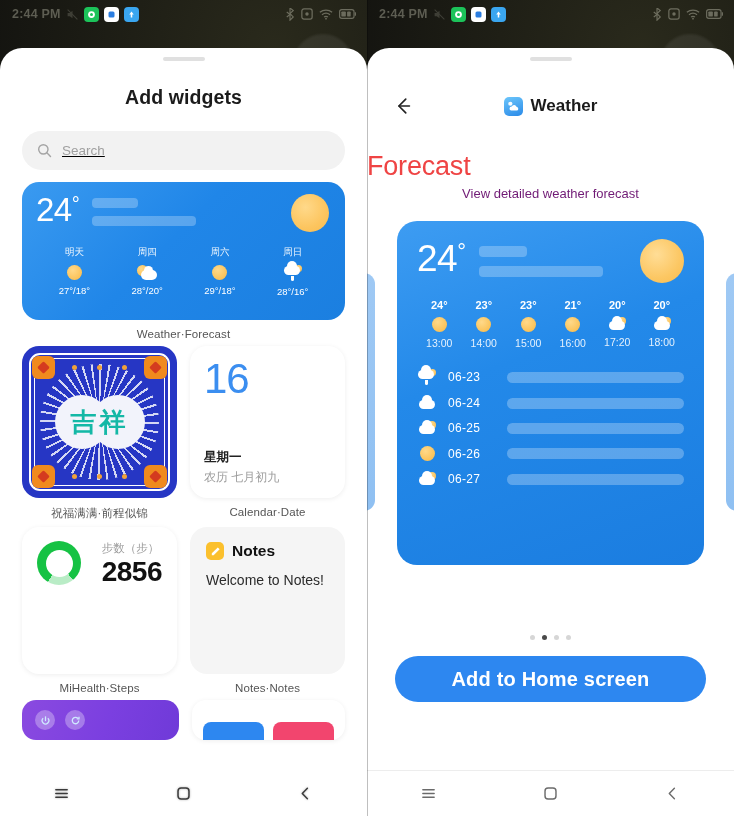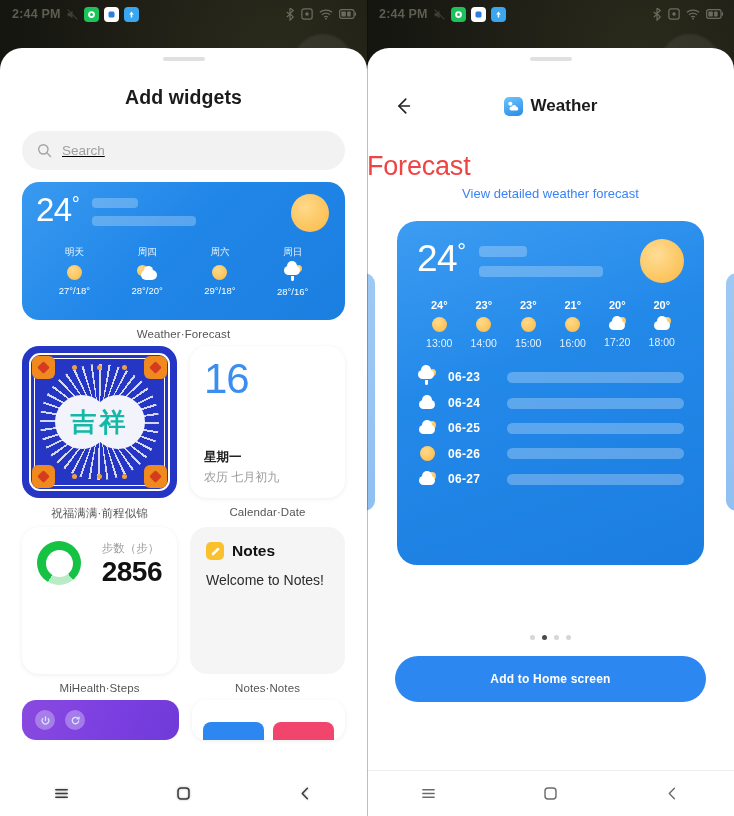--- a/index.html
+++ b/index.html
@@ -206,21 +206,21 @@
   
   .rhead { position: relative; height: 58px; margin-top: 16px; display: flex; align-items: center; }
   .back-btn { position: absolute; left: 22px; width: 28px; height: 28px; display: flex; align-items: center; justify-content: center; }
   .back-btn svg { display: block; }
   .rhead-center { width: 100%; display: flex; align-items: center; justify-content: center; gap: 8px; }
   .app-ic { width: 19px; height: 19px; border-radius: 5px; background: linear-gradient(160deg,#6cc6fb,#2a8ae8); display:flex;align-items:center;justify-content:center; flex: none; }
   .app-ic svg { display: block; }
   .rhead-title { font-size: 17px; font-weight: 700; color: #1b1b1b; }
 
   .r-title { text-align: left; font-size: 27px; color: #ef4444; font-weight: 400; margin-top: 16px; letter-spacing: -.2px; }
-  .r-sub { text-align: center; font-size: 13px; color: #3b82f6; margin-top: 4px; }
+  .r-sub { text-align: center; font-size: 13px; color: #701a75; margin-top: 4px; }
 
   .carousel { position: relative; margin-top: 20px; height: 344px; }
   .peek {
     position: absolute; top: 52px; width: 22px; height: 238px;
     border-radius: 12px;
     background: linear-gradient(180deg,#9fc9f4,#8fc0f2);
   }
   .peek.left { left: -14px; }
   .peek.right { right: -14px; }
 
@@ -243,32 +243,32 @@
   .pv-hours { display: flex; justify-content: space-between; margin-top: 22px; }
   .pv-hour { text-align: center; flex: 1; }
   .pv-h-temp { font-size: 11px; color: #fff; font-weight: 700; }
   .pv-h-ic { margin: 6px auto 5px; }
   .pv-h-time { font-size: 10.5px; color: rgba(255,255,255,.88); }
 
   .pv-days { margin-top: 20px; }
   .pv-day { display: flex; align-items: center; gap: 11px; margin-bottom: 11px; }
   .pv-day:last-child { margin-bottom: 0; }
   .pv-d-ic { flex: none; width: 20px; display: flex; justify-content: center; }
-  .pv-d-date { font-size: 12px; color: #fff; font-weight: 700; letter-spacing: .3px; width: 48px; flex: none; }
+  .pv-d-date { font-size: 12px; color: #fff; font-weight: 400; letter-spacing: .3px; width: 48px; flex: none; }
   .pv-d-bar { flex: 1; height: 11px; border-radius: 6px; background: rgba(255,255,255,.27); }
 
   .dots { display: flex; justify-content: center; gap: 7px; margin-top: 70px; }
   .dots i { width: 5px; height: 5px; border-radius: 50%; background: #d6d6d6; display: block; }
   .dots i.on { background: #4a4a4a; }
 
   .cta-wrap { padding: 0 28px; margin-top: 16px; }
   .cta {
     height: 46px; border-radius: 24px; background: #2d87f0;
     display: flex; align-items: center; justify-content: center;
-    color: #fff; font-size: 12px; font-weight: 700; letter-spacing: .2px;
+    color: #fff; font-size: 20px; font-weight: 700; letter-spacing: .2px;
   }
 
   
   .navbar {
     position: absolute; left: 0; right: 0; bottom: 0; height: 46px;
     display: flex; align-items: center; justify-content: space-around;
     z-index: 9;
   }
   .navbar.sep { border-top: 1px solid #ededed; background: #fff; }
   .nav-btn { width: 42px; height: 34px; display: flex; align-items: center; justify-content: center; }

